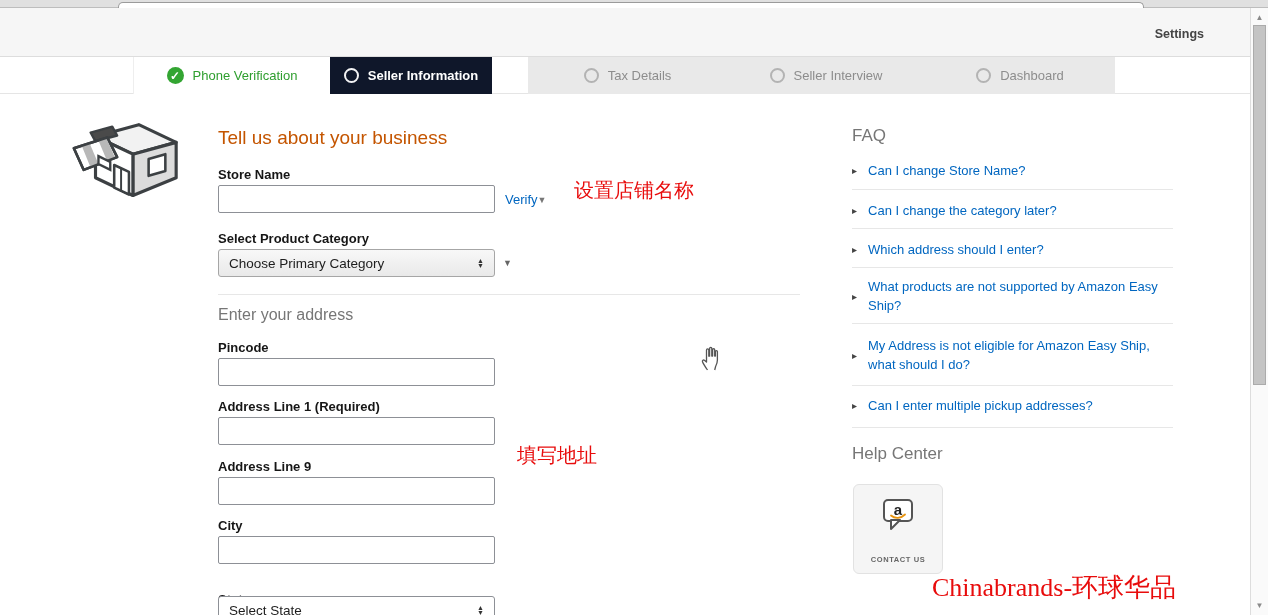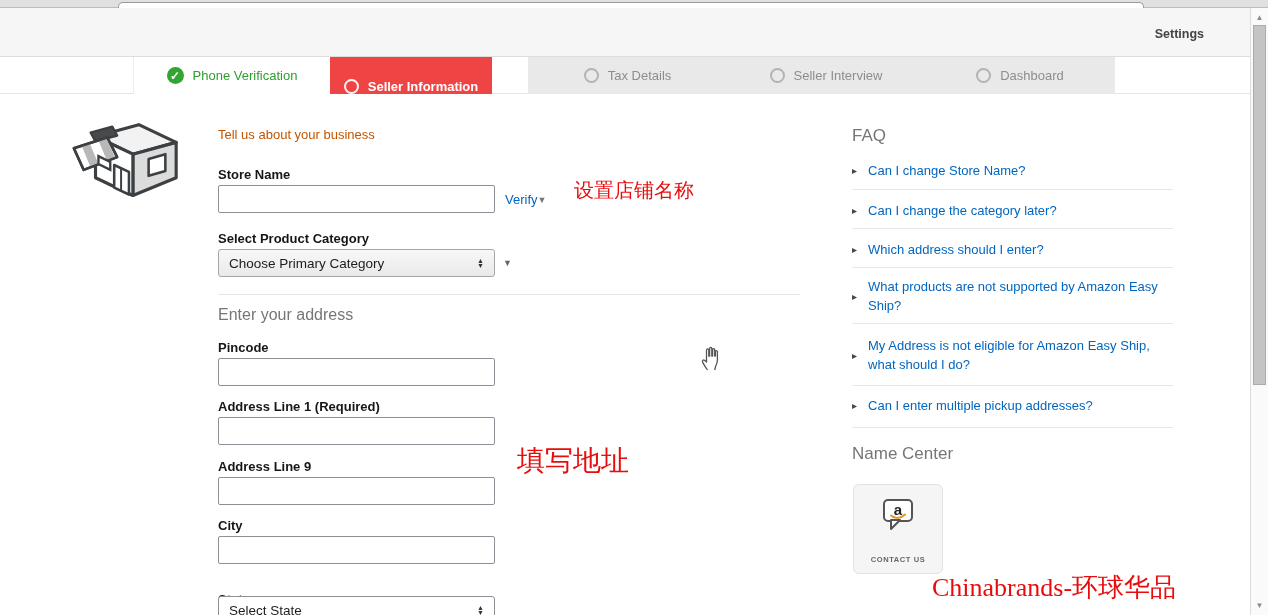--- a/index.html
+++ b/index.html
@@ -19,50 +19,50 @@
   .logo { position:absolute; left:30px; top:12px; height:30px; white-space:nowrap; }
   .logo-bold { font-weight:bold; font-size:21px; letter-spacing:-0.5px; color:#131313; }
   .logo-rest { font-size:21px; color:#222; margin-left:5px; letter-spacing:-0.3px; }
   .smile { position:absolute; left:7px; top:23px; }
   .settings { position:absolute; right:46px; top:19px; font-size:12.5px; font-weight:bold; color:#444; cursor:pointer; }
   
   .stepbar { position:absolute; top:57px; left:0; width:1250px; height:37px;
     background:#fff; border-bottom:1px solid #e5e5e5; }
   .seg { position:absolute; top:0; height:37px; display:flex; align-items:center; justify-content:center; gap:9px; font-size:13px; }
   .seg-phone   { left:133px; width:197px; background:#fff; color:#2e9e2e; border-left:1px solid #eee; }
-  .seg-active  { left:330px; width:162px; background:#ef4444; color:#fff; font-weight:bold;align-items:flex-end; }
+  .seg-active  { left:330px; width:162px; background:#0f172a; color:#fff; font-weight:bold; }
   .seg-gray    { background:#e9e9e9; color:#8d8d8d; }
   .seg-tax     { left:528px; width:199px;text-align:center; }
   .seg-int     { left:727px; width:198px; }
   .seg-dash    { left:925px; width:190px; }
   .check-circle { width:17px; height:17px; border-radius:50%; background:#33a532;
     color:#fff; font-size:12px; font-weight:bold; display:flex; align-items:center; justify-content:center; }
   .ring { width:15px; height:15px; border-radius:50%; border:2px solid #b3b3b3; background:transparent; }
   .ring-white { border-color:rgba(255,255,255,.95); }
   
   .store-icon { position:absolute; left:66px; top:118px; }
-  .page-title { position:absolute; left:218px; top:127px; font-size:13px; color:#c45500; }
+  .page-title { position:absolute; left:218px; top:127px; font-size:19px; color:#c45500; }
   .flabel { position:absolute; font-size:13px; font-weight:bold; color:#161616; }
   .tinput { position:absolute; width:277px; height:28px; border:1px solid #8d9096; border-radius:2px;
     background:#fff; font-size:13px; padding:0 8px; font-family:"Liberation Sans", sans-serif; }
   .fake-select { position:absolute; width:277px; height:28px; border:1px solid #a6a6a6; border-radius:3px;
     display:flex; align-items:center; padding:0 10px; font-size:13.5px; color:#1d1d1d; cursor:pointer; }
   .sel-gray { background:linear-gradient(#f8f8f8, #e9e9e9); }
   .sel-white { background:#fff; border-color:#8d9096; }
   .updown { margin-left:auto; display:flex; flex-direction:column; align-items:center; color:#333; }
   .updown span { font-size:7px; line-height:5px; }
   .verify-row { position:absolute; left:505px; top:192px; font-size:13px; display:flex; align-items:center; }
   .verify-link { color:#0066c0; cursor:pointer; }
   .caret { font-size:9px; color:#777; }
   .ext-caret { position:absolute; font-size:9px; color:#666; cursor:pointer; }
   .hr-div { position:absolute; height:1px; background:#e7e7e7; }
   .section-title { position:absolute; font-size:16px; color:#767676; }
   .annotation { position:absolute; color:#e80c0c; font-family:"Liberation Serif","DejaVu Serif",serif; white-space:nowrap; }
   .ann-1 { left:574px; top:177px; font-size:20px; }
-  .ann-2 { left:517px; top:442px; font-size:28px; }
+  .ann-2 { left:517px; top:442px; font-size:20px; }
   .ann-3 { left:932px; top:570px; font-size:26px; }
   .cursor-icon { position:absolute; left:699px; top:343px; }
   
   .faq-title { left:852px; top:126px; font-size:17px; }
   .faq-row { position:absolute; left:852px; width:312px; display:flex; align-items:center; gap:11px; cursor:pointer; }
   .faq-bullet { font-size:10px; color:#444; flex:0 0 auto; }
   .faq-link { font-size:13px; line-height:19px; color:#0066c0; }
   .faq-div { left:852px; width:321px; }
   .help-title { left:852px; top:444px; font-size:17px; }
   .contact-card { position:absolute; left:853px; top:484px; width:90px; height:90px;
@@ -215,21 +215,21 @@
     <span class="faq-link">My Address is not eligible for Amazon Easy Ship, what should I do?</span>
   </div>
   <div class="hr-div faq-div" style="top:385px;"></div>
 
   <div class="faq-row" style="top:396px;">
     <span class="faq-bullet">▸</span>
     <span class="faq-link">Can I enter multiple pickup addresses?</span>
   </div>
   <div class="hr-div faq-div" style="top:427px;"></div>
 
-  <div class="section-title help-title">Name Center</div>
+  <div class="section-title help-title">Help Center</div>
   <div class="contact-card">
     <svg class="bubble" width="36" height="34" viewBox="0 0 36 34">
       <rect x="4" y="2" width="28" height="21" rx="4" fill="#fff" stroke="#555" stroke-width="2"></rect>
       <path d="M11 22 L11 31 L20 22 Z" fill="#fff" stroke="#555" stroke-width="2" stroke-linejoin="round"></path>
       <text x="18" y="17" text-anchor="middle" font-size="15" font-weight="bold" font-family="Liberation Sans, sans-serif" fill="#222">a</text>
       <path d="M11 17.5 C 15 21, 21 20.5, 25 16.5" stroke="#e8940f" stroke-width="1.8" fill="none" stroke-linecap="round"></path>
     </svg>
     <span class="contact-label">CONTACT US</span>
   </div>
 

